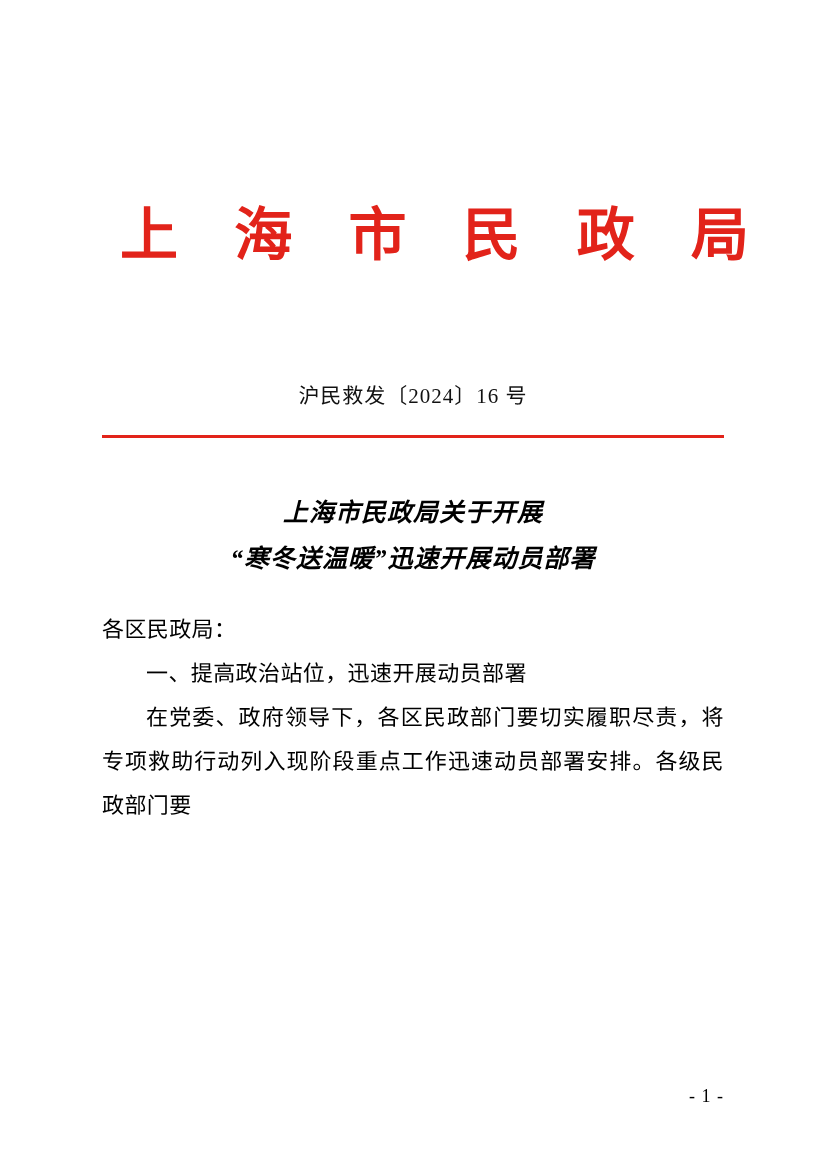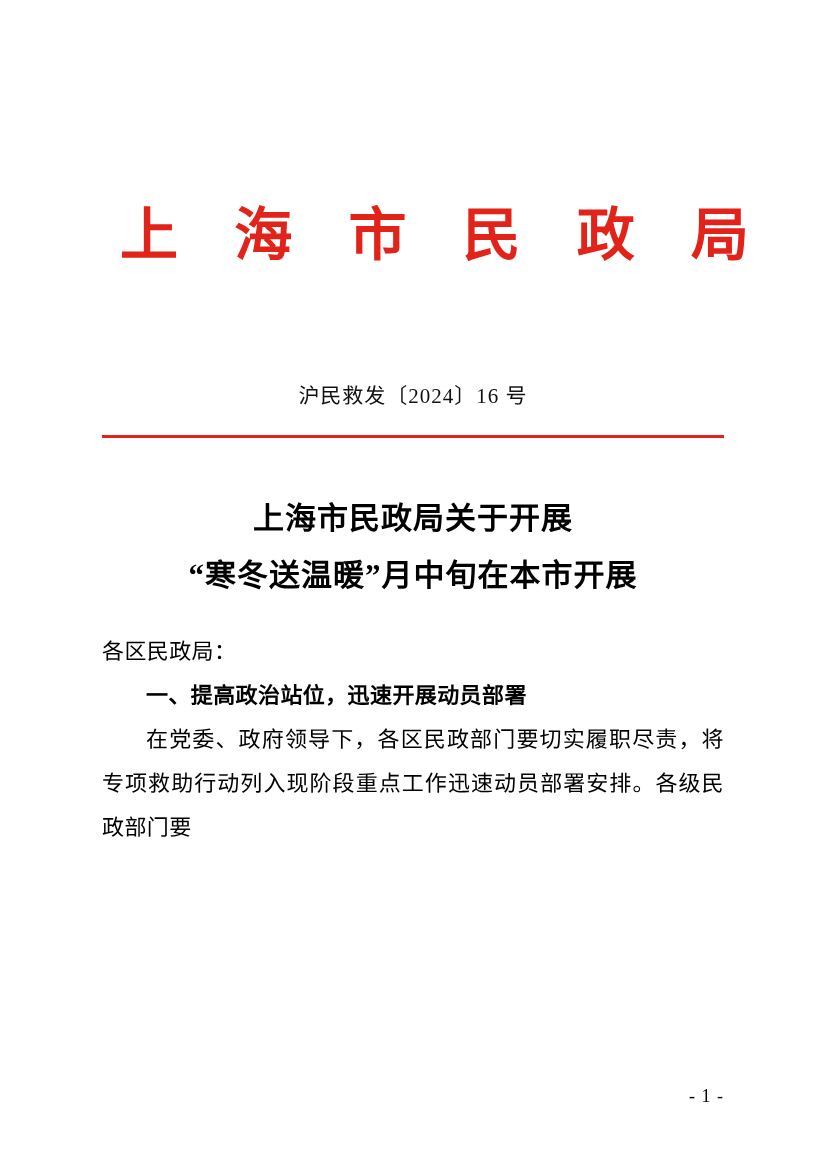--- a/index.html
+++ b/index.html
@@ -54,24 +54,25 @@
     margin-top: 26px;
     height: 3px;
     background: #e2231a;
     width: 100%;
   }
 
   
   .doc-title {
     margin-top: 52px;
     text-align: center;
-    font-size: 31px;
+    font-size: 25px;
     font-weight: bold;
     line-height: 1.85;
     letter-spacing: 1px;
+    font-style: italic;
   }
   .doc-title .line {
     display: block;
   }
 
   
   .body-text {
     margin-top: 26px;
     font-size: 22px;
     line-height: 2.0;
@@ -83,21 +84,21 @@
     margin: 0;
   }
   .body-text p.indent {
     text-indent: 2em;
   }
   .body-text p.salutation {
     text-indent: 0;
   }
   .body-text p.heading {
     text-indent: 2em;
-    font-weight: bold;
+    font-weight: normal;
   }
 
   
   .page-number {
     position: absolute;
     right: 102px;
     bottom: 68px;
     font-size: 18px;
     letter-spacing: 1px;
     color: #000000;
@@ -109,21 +110,21 @@
 <div class="page">
 
   <div class="masthead">上 海 市 民 政 局</div>
 
   <div class="doc-number">沪民救发〔2024〕16 号</div>
 
   <div class="red-rule"></div>
 
   <div class="doc-title">
     <span class="line">上海市民政局关于开展</span>
-    <span class="line">“寒冬送温暖”月中旬在本市开展</span>
+    <span class="line">“寒冬送温暖”迅速开展动员部署</span>
   </div>
 
   <div class="body-text">
     <p class="salutation">各区民政局：</p>
     <p class="heading">一、提高政治站位，迅速开展动员部署</p>
     <p class="indent">在党委、政府领导下，各区民政部门要切实履职尽责，将专项救助行动列入现阶段重点工作迅速动员部署安排。各级民政部门要</p>
   </div>
 
   <div class="page-number">- 1 -</div>
 

